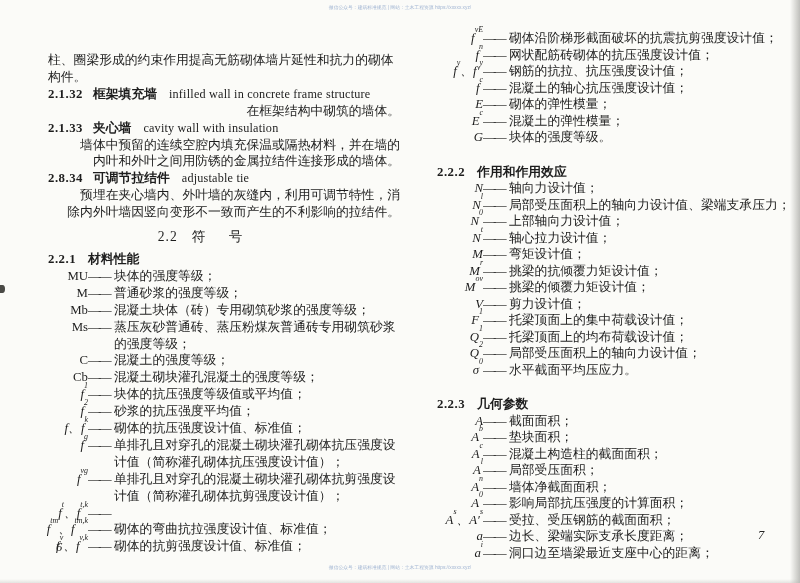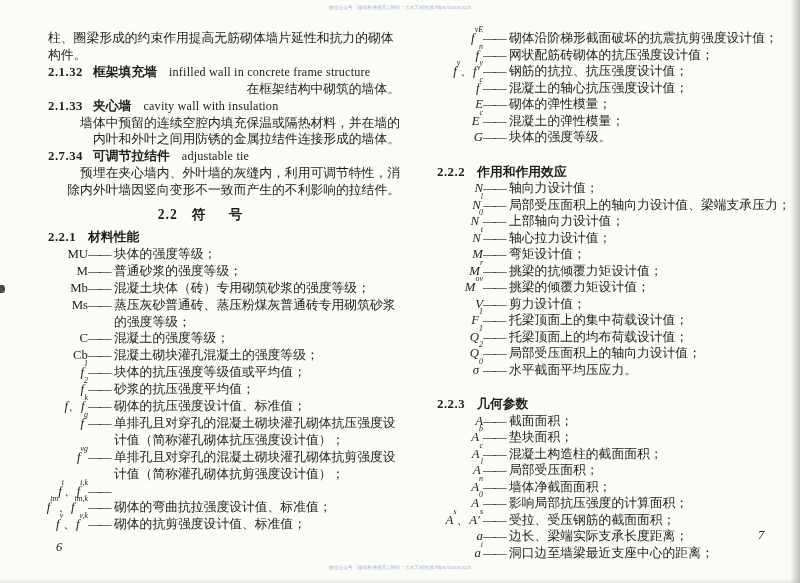--- a/index.html
+++ b/index.html
@@ -21,33 +21,33 @@
   .watermark{
     position:absolute;left:0;width:800px;text-align:center;
     font-family:"Liberation Sans","DejaVu Sans",sans-serif;
     font-size:8px;color:#8aa3c9;opacity:.8;white-space:nowrap;
     transform:scale(.6);transform-origin:50% 50%;
   }
   .watermark.top{top:2px;}
   .watermark.bottom{top:562px;}
 
   .page{position:absolute;top:0;height:583px;font-size:12.8px;}
-  .page-left{left:35px;width:365px;padding:30px 0 0 13px;box-sizing:border-box;line-height:16.9px;}
+  .page-left{left:35px;width:365px;padding:52px 0 0 13px;box-sizing:border-box;line-height:16.9px;}
   .page-right{left:425px;width:370px;padding:30px 0 0 12px;box-sizing:border-box;line-height:16.5px;}
 
   p{margin:0;}
   .intro{text-indent:0;}
   .term-head b{font-weight:bold;}
   .term-num{margin-right:10px;letter-spacing:.5px;}
   .term-zh{margin-right:12px;}
   .term-en{font-size:12.2px;letter-spacing:.2px;}
   .term-def{text-indent:2em;text-align:right;}
 
   .sym-heading{
-    text-align:center;font-weight:bold;font-size:13.6px;
+    text-align:center;font-weight:normal;font-size:13.6px;
     margin:8px 38px 5px 0;
   }
   .sym-heading .shn{margin-right:14px;letter-spacing:1px;}
   .sym-heading .sht{letter-spacing:10px;}
 
   .subhead{font-weight:bold;}
   .subhead .sn{margin-right:12px;letter-spacing:.5px;}
   .page-right .subhead{margin-top:18px;}
 
   .srow{display:flex;align-items:baseline;}
@@ -78,21 +78,21 @@
       <b class="term-num">2.1.32</b><b class="term-zh">框架填充墙</b><span class="term-en">infilled wall in concrete frame structure</span>
     </p>
     <p class="term-def">在框架结构中砌筑的墙体。</p>
 
     <p class="term-head">
       <b class="term-num">2.1.33</b><b class="term-zh">夹心墙</b><span class="term-en">cavity wall with insulation</span>
     </p>
     <p class="term-def">墙体中预留的连续空腔内填充保温或隔热材料，并在墙的内叶和外叶之间用防锈的金属拉结件连接形成的墙体。</p>
 
     <p class="term-head">
-      <b class="term-num">2.7.34</b><b class="term-zh">可调节拉结件</b><span class="term-en">adjustable tie</span>
+      <b class="term-num">2.8.34</b><b class="term-zh">可调节拉结件</b><span class="term-en">adjustable tie</span>
     </p>
     <p class="term-def">预埋在夹心墙内、外叶墙的灰缝内，利用可调节特性，消除内外叶墙因竖向变形不一致而产生的不利影响的拉结件。</p>
 
     <h2 class="sym-heading">
       <span class="shn">2.2</span><span class="sht">符 号</span>
     </h2>
 
     <p class="subhead">
       <b class="sn">2.2.1</b><b>材料性能</b>
     </p>

